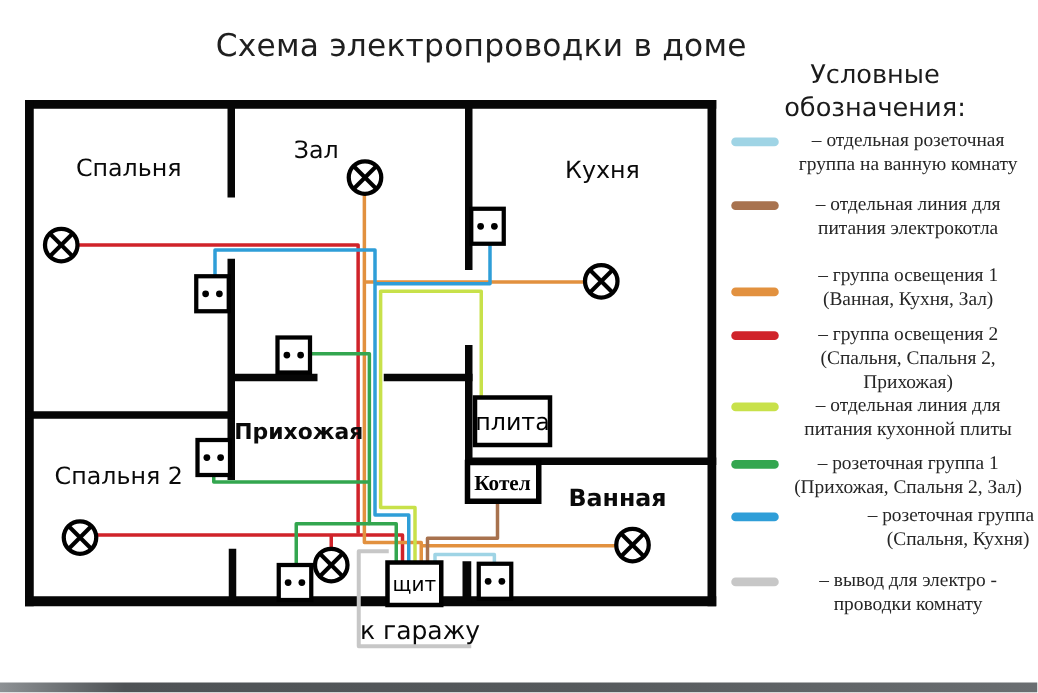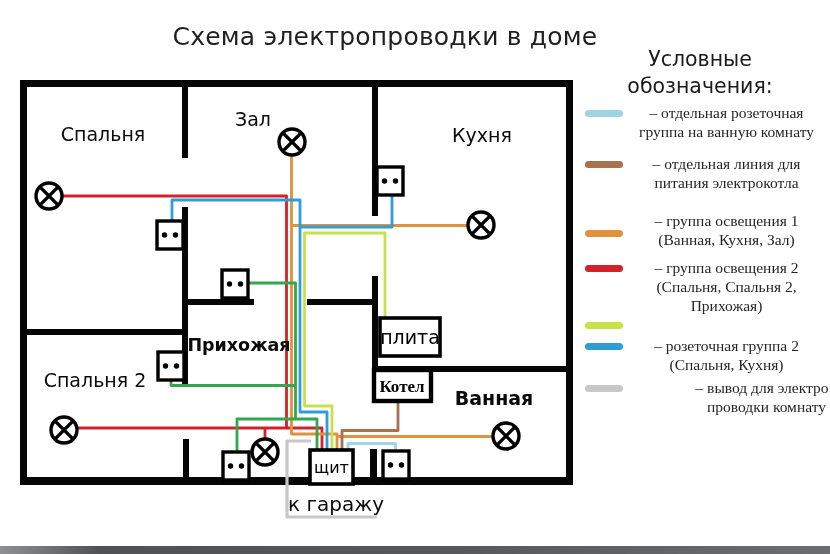--- a/index.html
+++ b/index.html
@@ -155,20 +155,25 @@
     <div class="legend-item">
       <div class="swatch" style="background: rgb(226, 145, 63);"></div>
       <div class="legend-label">– группа освещения 1 (Ванная, Кухня, Зал)</div>
     </div>
     <div class="legend-item">
       <div class="swatch" style="background: rgb(208, 35, 42);"></div>
       <div class="legend-label">– группа освещения 2 (Спальня, Спальня 2, Прихожая)</div>
     </div>
     <div class="legend-item">
       <div class="swatch" style="background: rgb(200, 225, 74);"></div>
+      <div class="legend-label">– отдельная линия для питания кухонной плиты</div>
+    </div>
+    <div class="legend-item">
+      <div class="swatch" style="background: rgb(51, 166, 79);"></div>
+      <div class="legend-label">– розеточная группа 1 (Прихожая, Спальня 2, Зал)</div>
     </div>
     <div class="legend-item">
       <div class="swatch" style="background: rgb(47, 158, 216);"></div>
       <div class="legend-label">– розеточная группа 2 (Спальня, Кухня)</div>
     </div>
     <div class="legend-item">
       <div class="swatch" style="background: rgb(199, 199, 199);"></div>
       <div class="legend-label">– вывод для электро - проводки комнату</div>
     </div>
   </div>

